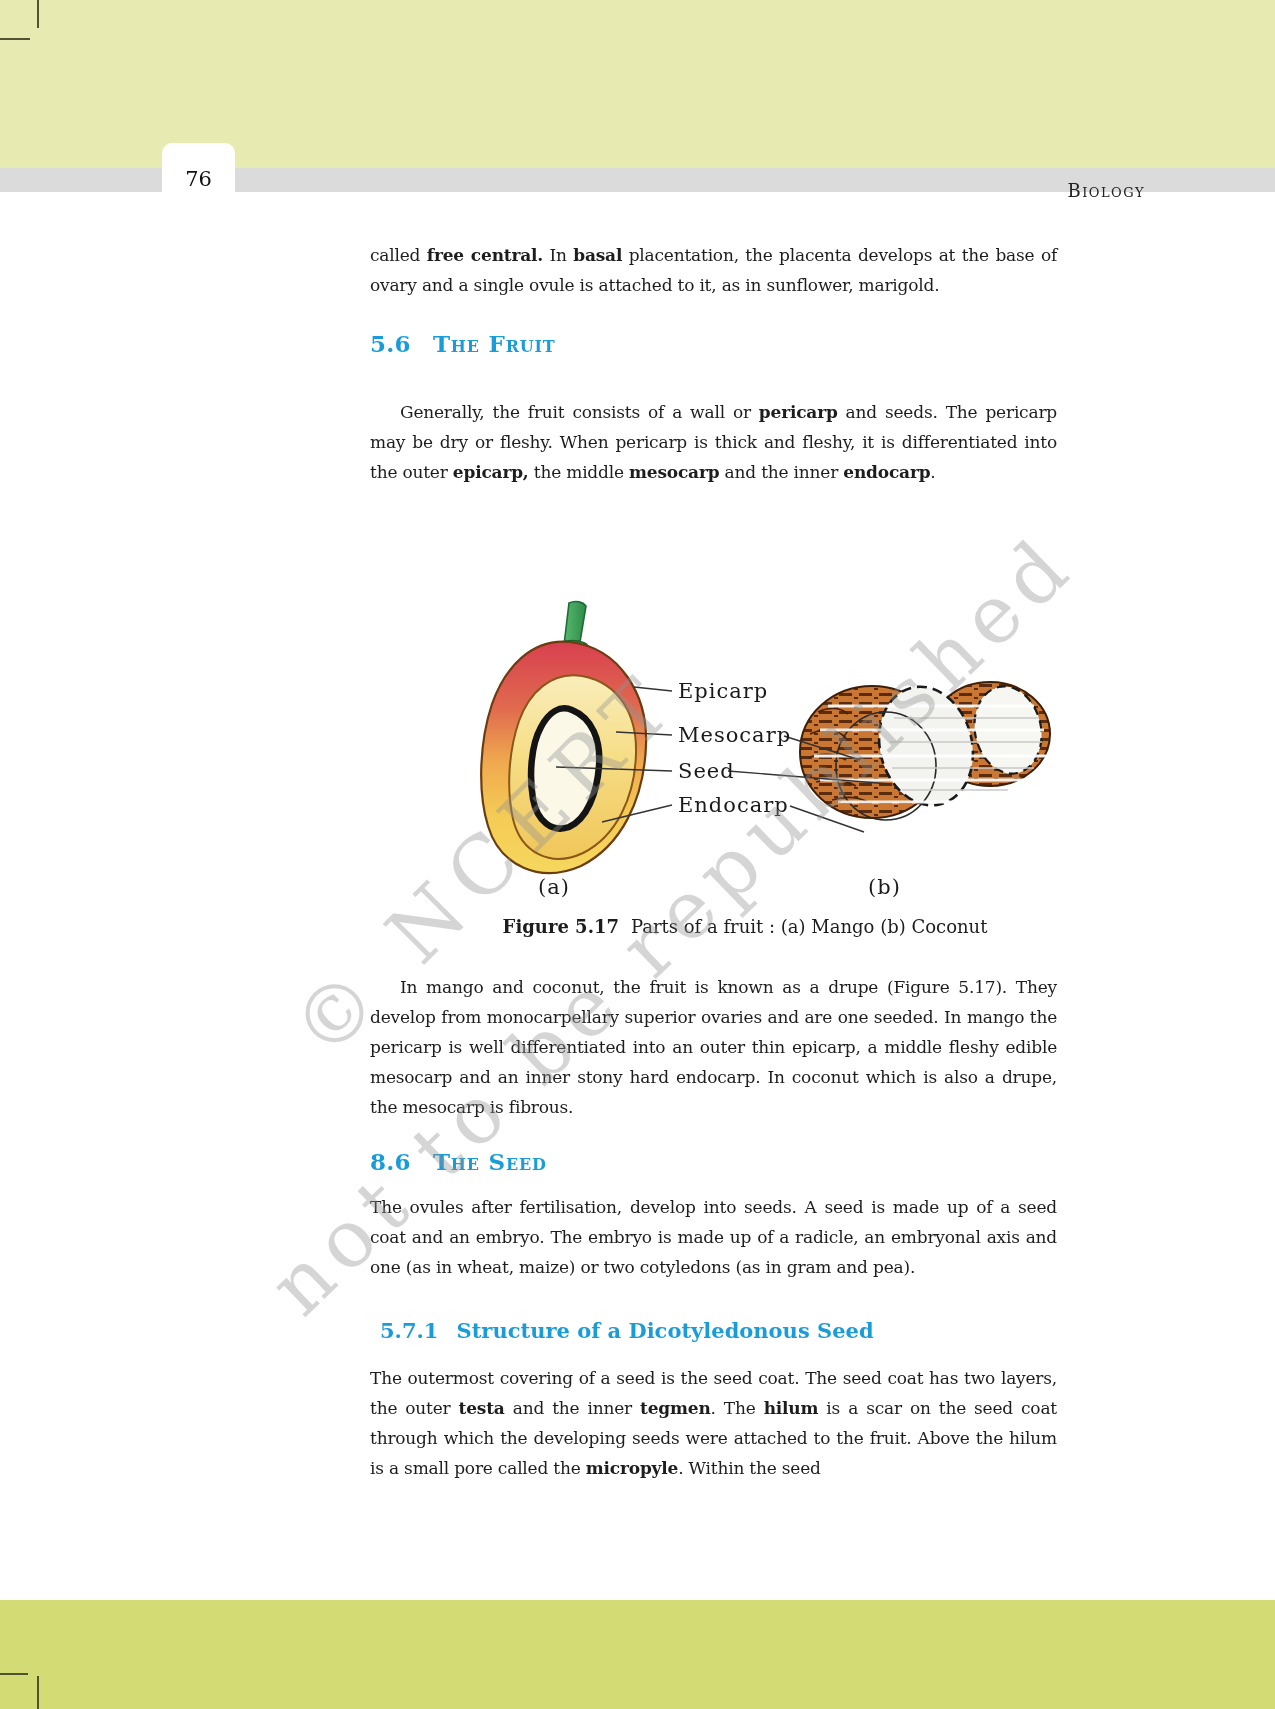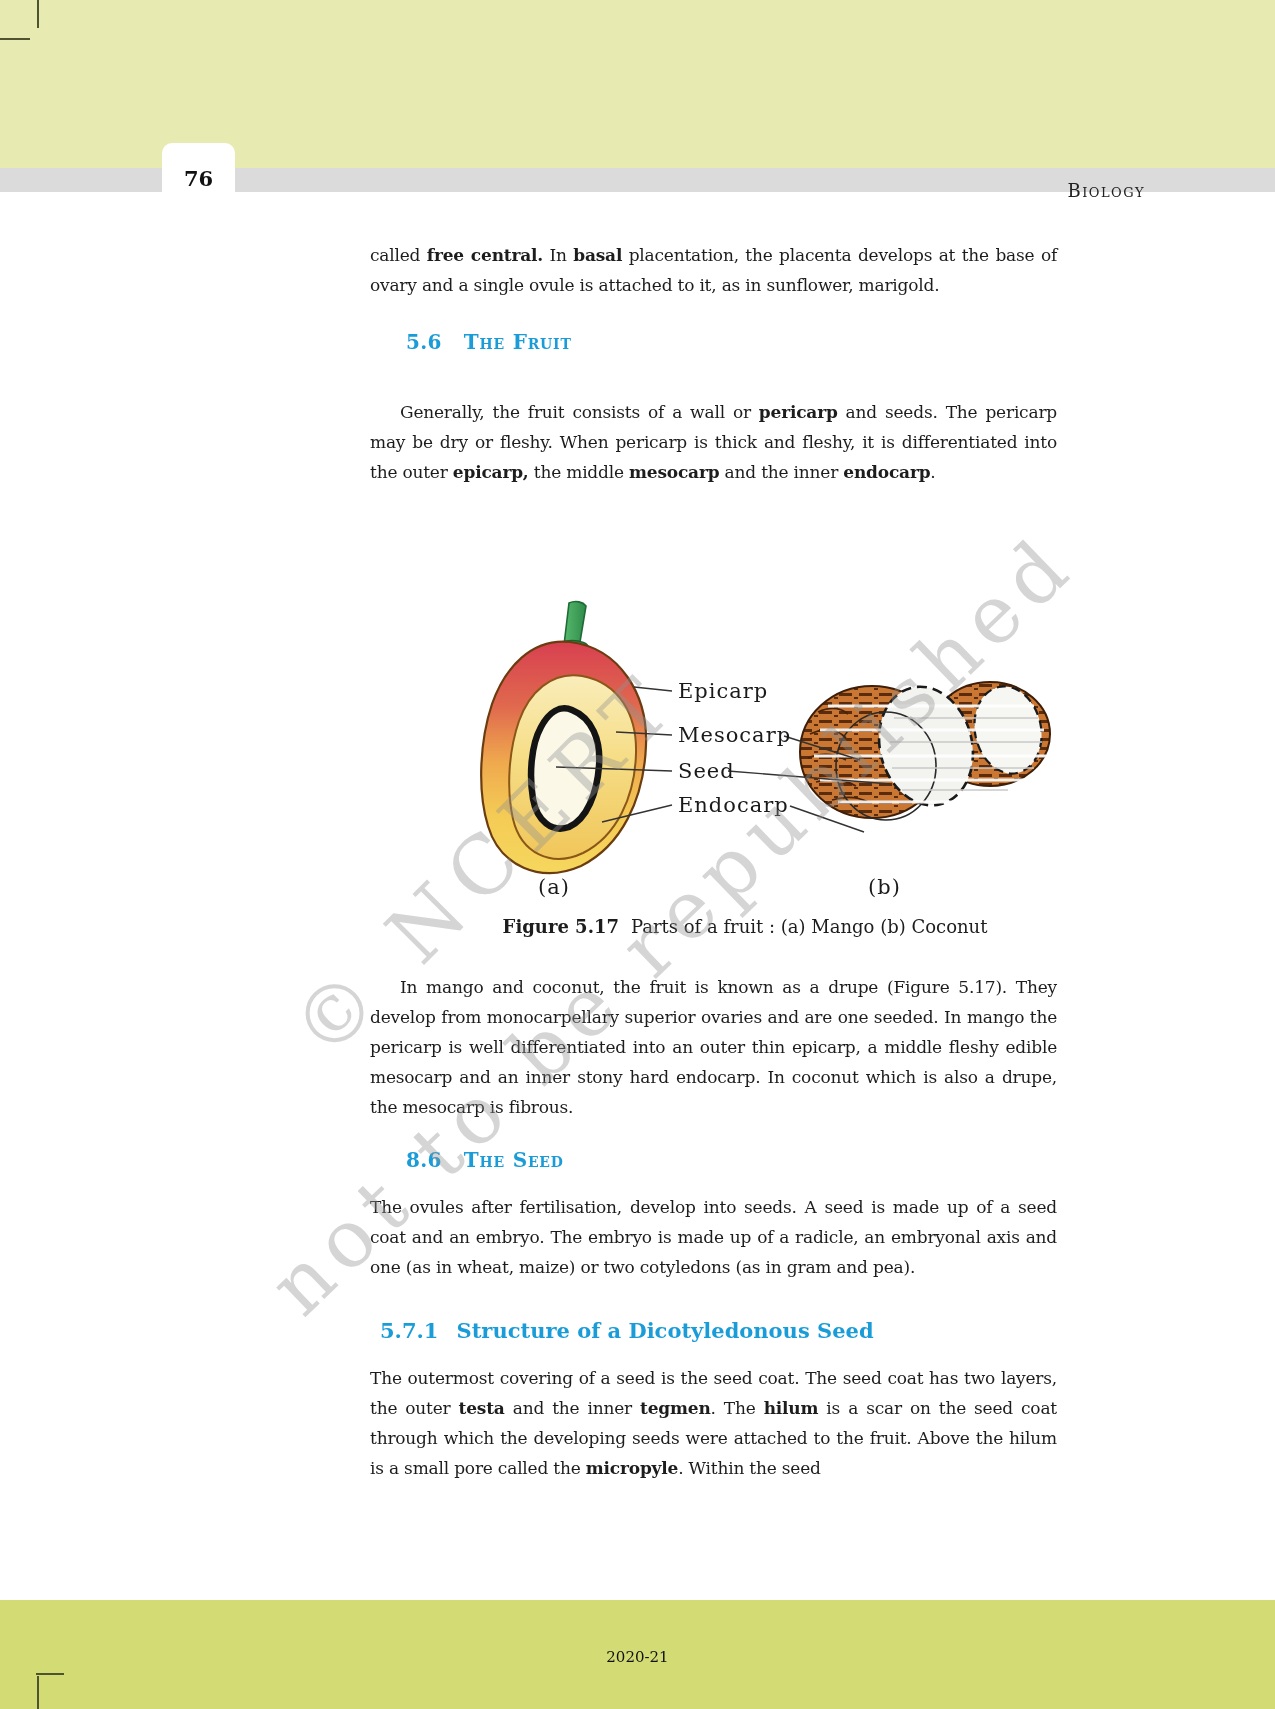--- a/index.html
+++ b/index.html
@@ -4,35 +4,35 @@
 <style>
   html,body{margin:0;padding:0;background:#ffffff;}
   .page{position:relative;width:1275px;height:1709px;background:#ffffff;overflow:hidden;
         font-family:"DejaVu Serif", "Liberation Serif", serif;color:#1d1d1d;}
   
   .band-top{position:absolute;left:0;top:0;width:1275px;height:168px;background:#e8ebb1;}
   .band-bottom{position:absolute;left:0;top:1600px;width:1275px;height:109px;background:#d3dc74;}
   .header-bar{position:absolute;left:0;top:168px;width:1275px;height:24px;background:#dbdbdb;}
   .page-tab{position:absolute;left:162px;top:143px;width:73px;height:49px;background:#ffffff;
             border-radius:10px 10px 0 0;display:flex;align-items:flex-end;justify-content:center;}
-  .page-num{font-weight:bold;font-size:21px;line-height:26px;color:#111;}
+  .page-num{font-weight:normal;font-size:21px;line-height:26px;color:#111;}
   .book-title{position:absolute;right:130px;top:178px;height:26px;line-height:26px;
               font-variant:small-caps;font-size:18px;letter-spacing:1.5px;color:#222;}
   
   .mark{position:absolute;background:#4f5430;}
   .mark.v1{left:37px;top:0;width:2px;height:28px;}
   .mark.h1{left:0;top:38px;width:30px;height:2px;}
   .mark.v2{left:37px;top:1676px;width:2px;height:33px;}
   .mark.h2{left:0;top:1673px;width:28px;height:2px;}
   
   .block{position:absolute;left:370px;width:687px;}
   p.body{margin:0;font-size:17px;line-height:30px;letter-spacing:-0.2px;text-align:justify;}
   p.body.indent{text-indent:30px;}
   b{font-weight:bold;}
-  .h2{position:absolute;left:370px;color:#1a9cd8;font-weight:bold;font-size:20px;letter-spacing:.3px;margin-left:36px;}
+  .h2{position:absolute;left:370px;color:#1a9cd8;font-weight:bold;font-size:23px;letter-spacing:.3px;}
   .h2 .num{margin-right:22px;}
   .h2 .ttl{font-variant:small-caps;letter-spacing:.8px;}
   .h3{position:absolute;left:370px;color:#1a9cd8;font-weight:bold;font-size:21px;}
   .h3 .num{margin-right:18px;margin-left:10px;}
   
   .figure{position:absolute;left:420px;top:590px;width:640px;height:315px;}
   .caption{position:absolute;left:430px;top:916px;width:630px;text-align:center;font-size:18px;}
   .caption .cl{font-weight:bold;margin-right:12px;}
   
   .footer-year{position:absolute;left:0;top:1648px;width:1275px;text-align:center;
@@ -178,15 +178,14 @@
 
     <div class="block" style="top:1363px">
       <p class="body"><span>The outermost covering of a seed is the seed coat. The seed coat has two layers, the outer </span><b>testa</b><span> and the inner </span><b>tegmen</b><span>. The </span><b>hilum</b><span> is a scar on the seed coat through which the developing seeds were attached to the fruit. Above the hilum is a small pore called the </span><b>micropyle</b><span>. Within the seed</span></p>
     </div>
 
   </div>
 
   <div class="wm wm1">© NCERT</div>
   <div class="wm wm2">not to be republished</div>
 
-  <div class="footer-year">2020-21</div>
 
 </div>
 
 </body></html>

